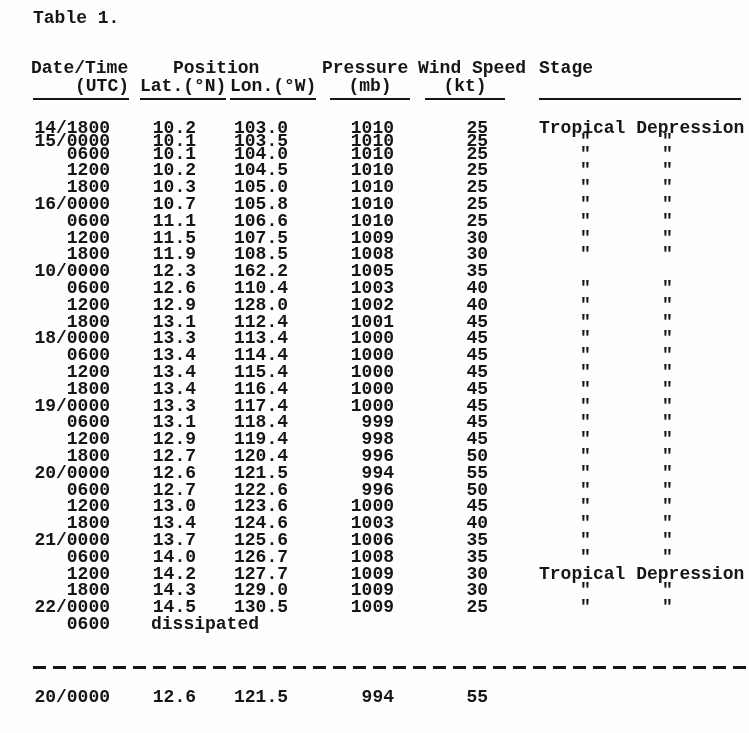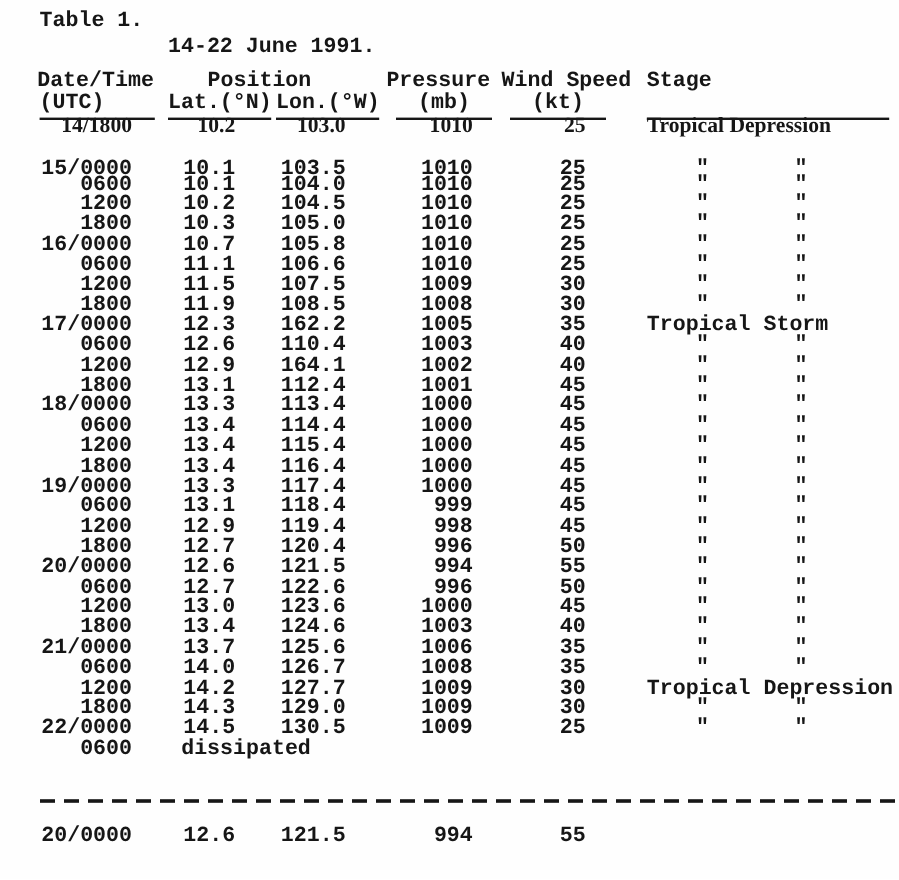--- a/index.html
+++ b/index.html
@@ -25,43 +25,42 @@
     position:absolute; left:33px; top:666px; width:713px; height:3px;
     background:repeating-linear-gradient(90deg,#161616 0 13px,transparent 13px 20px);
   }
 </style>
 </head>
 <body>
 
 <div class="page">
 
   <span class="abs" style="left:33px; top:10px;">Table 1.</span>
-  <span class="abs" style="left:140px; top:31px;">14-22 June 1991.</span>
 
   <span class="abs" style="left:31px;  top:60px;">Date/Time</span>
   <span class="abs" style="left:173px; top:60px;">Position</span>
   <span class="abs" style="left:322px; top:60px;">Pressure</span>
   <span class="abs" style="left:418px; top:60px;">Wind Speed</span>
   <span class="abs" style="left:539px; top:60px;">Stage</span>
 
-  <span class="abs" style="left:33px;  top:78px; width:96px; ">(UTC)</span>
+  <span class="abs" style="left:33px;  top:78px; width:96px; text-align:right;">(UTC)</span>
   <span class="abs" style="left:140px; top:78px;">Lat.(°N)</span>
   <span class="abs" style="left:230px; top:78px;">Lon.(°W)</span>
   <span class="abs" style="left:330px; top:78px; width:80px; text-align:center;">(mb)</span>
   <span class="abs" style="left:425px; top:78px; width:80px; text-align:center;">(kt)</span>
 
   <div class="uline" style="left:33px;  top:98px; width:96px;"></div>
   <div class="uline" style="left:140px; top:98px; width:86px;"></div>
   <div class="uline" style="left:230px; top:98px; width:86px;"></div>
   <div class="uline" style="left:330px; top:98px; width:80px;"></div>
   <div class="uline" style="left:425px; top:98px; width:80px;"></div>
   <div class="uline" style="left:539px; top:98px; width:202px;"></div>
 
   <div>
-      <div class="row" style="top: 96px; font-family: Liberation Serif, serif;">
+      <div class="row" style="top: 120px;">
         <span class="cell c-date">14/1800</span>
         <span class="cell c-lat">10.2</span>
         <span class="cell c-lon">103.0</span>
         <span class="cell c-pres">1010</span>
         <span class="cell c-wind">25</span>
         <span class="cell c-stage">Tropical Depression</span>
       </div>
       <div class="row" style="top: 133px;">
         <span class="cell c-date">15/0000</span>
         <span class="cell c-lat">10.1</span>
@@ -128,40 +127,39 @@
       <div class="row" style="top: 246px;">
         <span class="cell c-date">1800</span>
         <span class="cell c-lat">11.9</span>
         <span class="cell c-lon">108.5</span>
         <span class="cell c-pres">1008</span>
         <span class="cell c-wind">30</span>
         <span class="cell c-d1">"</span>
         <span class="cell c-d2">"</span>
       </div>
       <div class="row" style="top: 263px;">
-        <span class="cell c-date">17/0000</span>
+        <span class="cell c-date">10/0000</span>
         <span class="cell c-lat">12.3</span>
         <span class="cell c-lon">162.2</span>
         <span class="cell c-pres">1005</span>
         <span class="cell c-wind">35</span>
-        <span class="cell c-stage">Tropical Storm</span>
       </div>
       <div class="row" style="top: 280px;">
         <span class="cell c-date">0600</span>
         <span class="cell c-lat">12.6</span>
         <span class="cell c-lon">110.4</span>
         <span class="cell c-pres">1003</span>
         <span class="cell c-wind">40</span>
         <span class="cell c-d1">"</span>
         <span class="cell c-d2">"</span>
       </div>
       <div class="row" style="top: 297px;">
         <span class="cell c-date">1200</span>
         <span class="cell c-lat">12.9</span>
-        <span class="cell c-lon">164.1</span>
+        <span class="cell c-lon">128.0</span>
         <span class="cell c-pres">1002</span>
         <span class="cell c-wind">40</span>
         <span class="cell c-d1">"</span>
         <span class="cell c-d2">"</span>
       </div>
       <div class="row" style="top: 314px;">
         <span class="cell c-date">1800</span>
         <span class="cell c-lat">13.1</span>
         <span class="cell c-lon">112.4</span>
         <span class="cell c-pres">1001</span>

